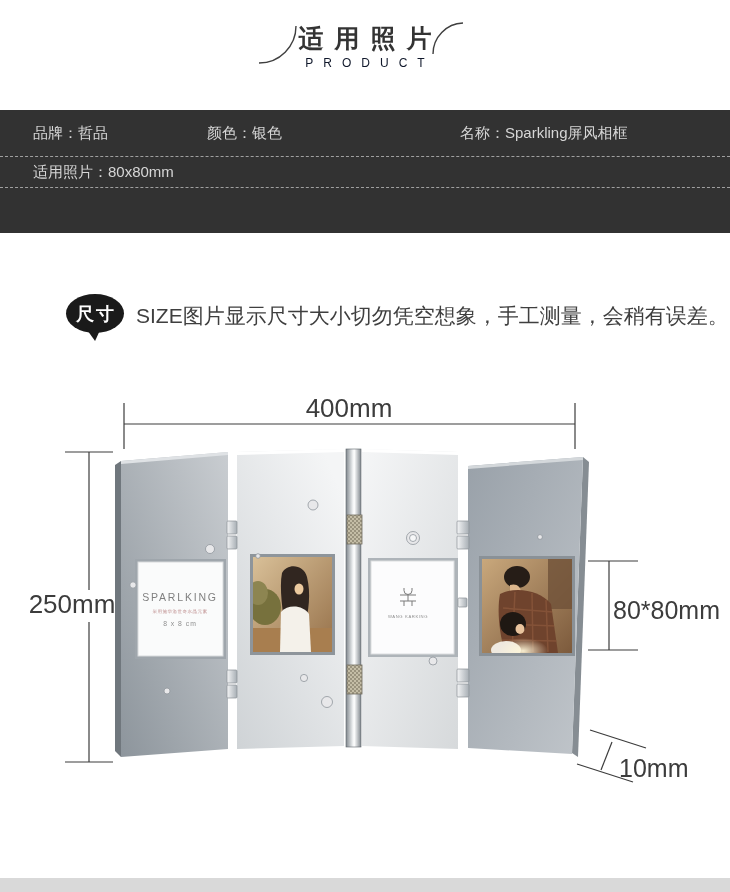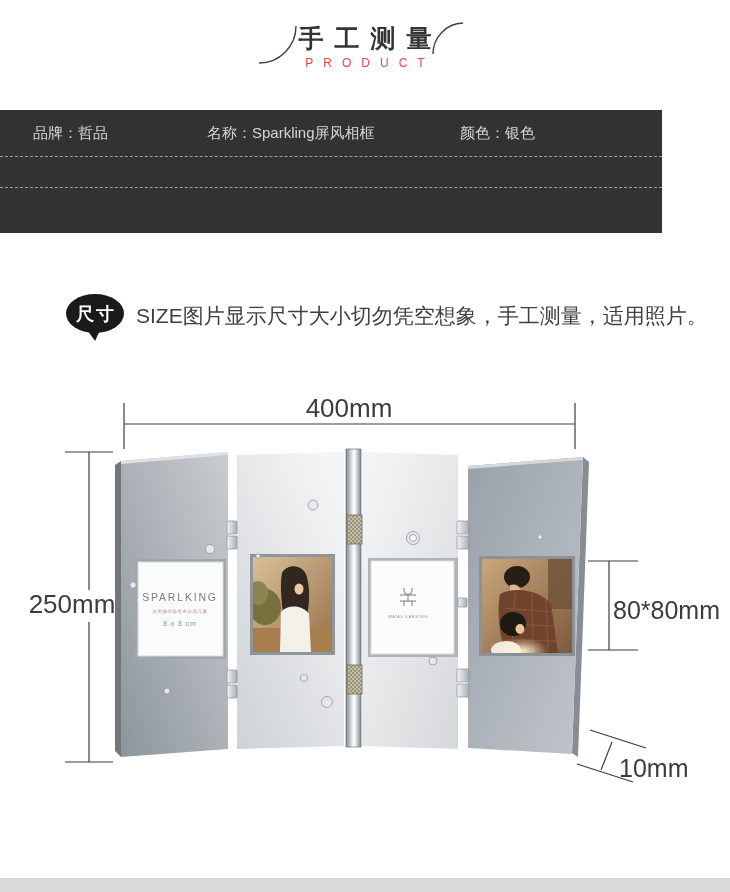--- a/index.html
+++ b/index.html
@@ -4,25 +4,25 @@
 <style>
   html,body{margin:0;padding:0;background:#ffffff;}
   body{font-family:"Liberation Sans","DejaVu Sans",sans-serif;}
   #page{position:relative;width:730px;height:892px;background:#ffffff;overflow:hidden;}
 
   
   .hdr{position:absolute;left:0;top:0;width:730px;height:95px;}
   .hdr-title{position:absolute;left:0;top:22px;width:730px;text-align:center;
     font-size:25px;font-weight:bold;color:#333333;letter-spacing:11px;text-indent:11px;}
   .hdr-sub{position:absolute;left:0;top:56px;width:730px;text-align:center;
-    font-size:12px;color:#ef4444;letter-spacing:10px;text-indent:10px;}
+    font-size:12px;color:#0f172a;letter-spacing:10px;text-indent:10px;}
   .hdr-svg{position:absolute;left:0;top:0;}
 
   
-  .spec{position:absolute;left:0;top:110px;width:662px;height:123px;background:#323232;
+  .spec{position:absolute;left:0;top:110px;width:730px;height:123px;background:#323232;
     display:flex;flex-direction:column;}
   .spec-row{display:grid;grid-template-columns:174px 253px 1fr;align-items:center;
     padding-left:33px;border-bottom:1px dashed #a0a0a0;box-sizing:border-box;}
   .spec-row.r1{height:47px;}
   .spec-row.r2{height:35px;}
   .spec-row.r3{height:31px;}
   .spec-cell{font-size:15px;color:#d6d6d6;white-space:nowrap;}
 
   
   .size-note{position:absolute;left:0;top:286px;width:730px;height:60px;}
@@ -42,40 +42,41 @@
 </head>
 <body>
 
 <div id="page">
 
   <div class="hdr">
     <svg class="hdr-svg" width="730" height="95" viewBox="0 0 730 95">
       <path d="M 259 63 A 37 37 0 0 0 296 26" fill="none" stroke="#3f3f3f" stroke-width="1.4"></path>
       <path d="M 433 54 A 31 31 0 0 1 463 23" fill="none" stroke="#3f3f3f" stroke-width="1.4"></path>
     </svg>
-    <div class="hdr-title">手工测量</div>
+    <div class="hdr-title">适用照片</div>
     <div class="hdr-sub">PRODUCT</div>
   </div>
 
   <div class="spec">
     <div class="spec-row r1">
       <div class="spec-cell"><span>品牌：</span><span>哲品</span></div>
+      <div class="spec-cell"><span>颜色：</span><span>银色</span></div>
       <div class="spec-cell"><span>名称：</span><span>Sparkling屏风相框</span></div>
-      <div class="spec-cell"><span>颜色：</span><span>银色</span></div>
     </div>
     <div class="spec-row r3">
+      <div class="spec-cell"><span>适用照片：</span><span>80x80mm</span></div>
     </div>
   </div>
 
   <div class="size-note">
     <div class="bubble">
       <span>尺寸</span>
     </div>
     <div class="bubble-tail"></div>
-    <div class="note-text">SIZE图片显示尺寸大小切勿凭空想象，手工测量，适用照片。</div>
+    <div class="note-text">SIZE图片显示尺寸大小切勿凭空想象，手工测量，会稍有误差。</div>
   </div>
 
   <svg class="fig" width="730" height="430" viewBox="0 380 730 430">
     <defs>
       <linearGradient id="g1" x1="0" y1="1" x2="1" y2="0">
         <stop offset="0" stop-color="#8d959c"></stop>
           <stop offset="1" stop-color="#c9cdd1"></stop>
       </linearGradient>
       <linearGradient id="g2" x1="0" y1="1" x2="0.8" y2="0">
         <stop offset="0" stop-color="#cfd3d6"></stop>

